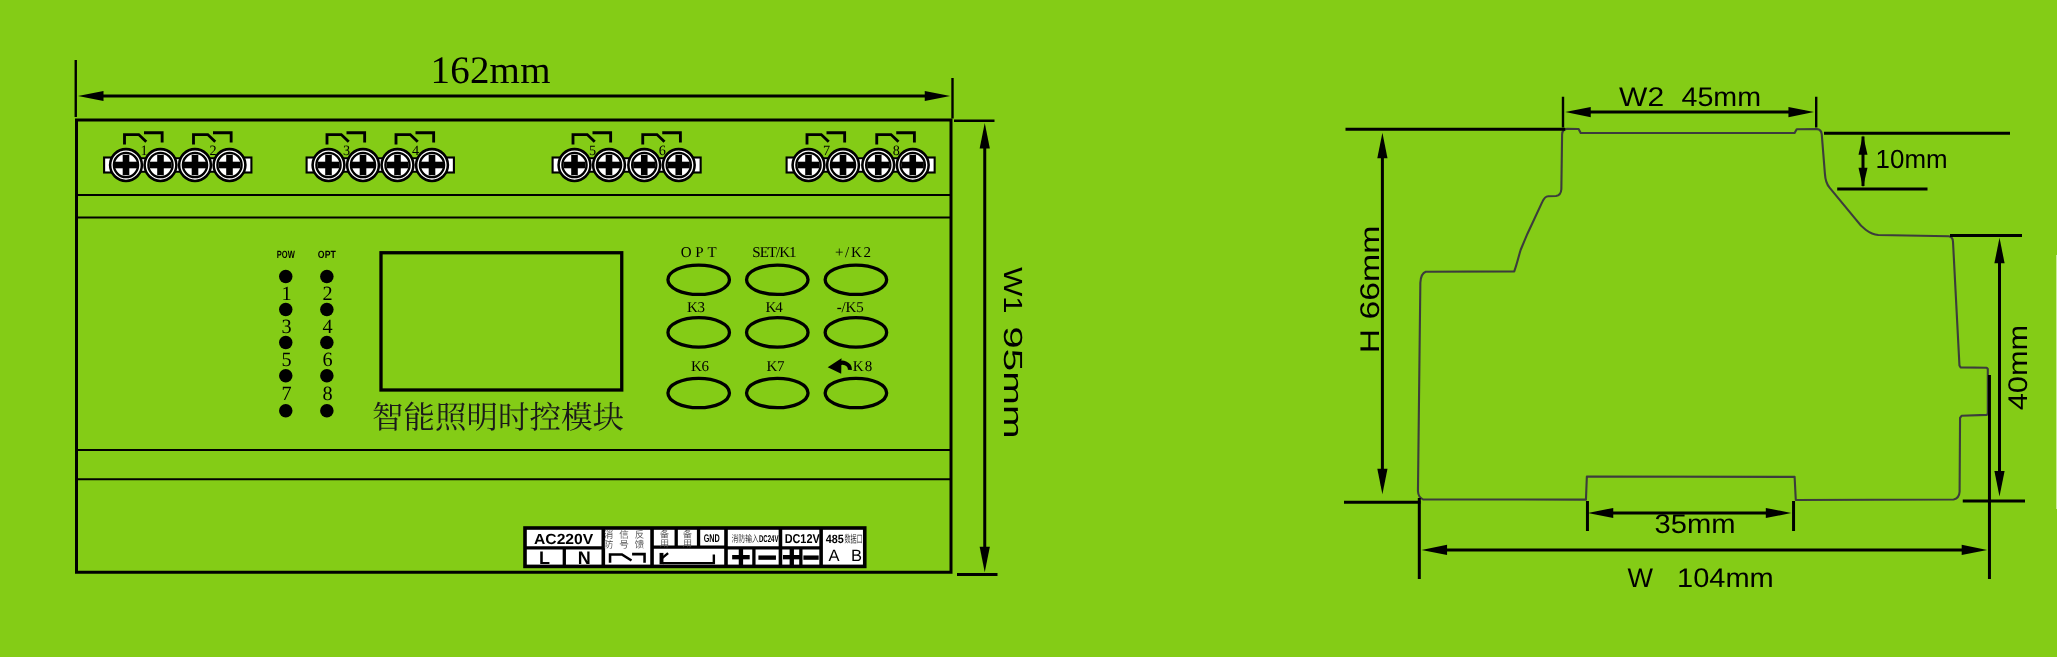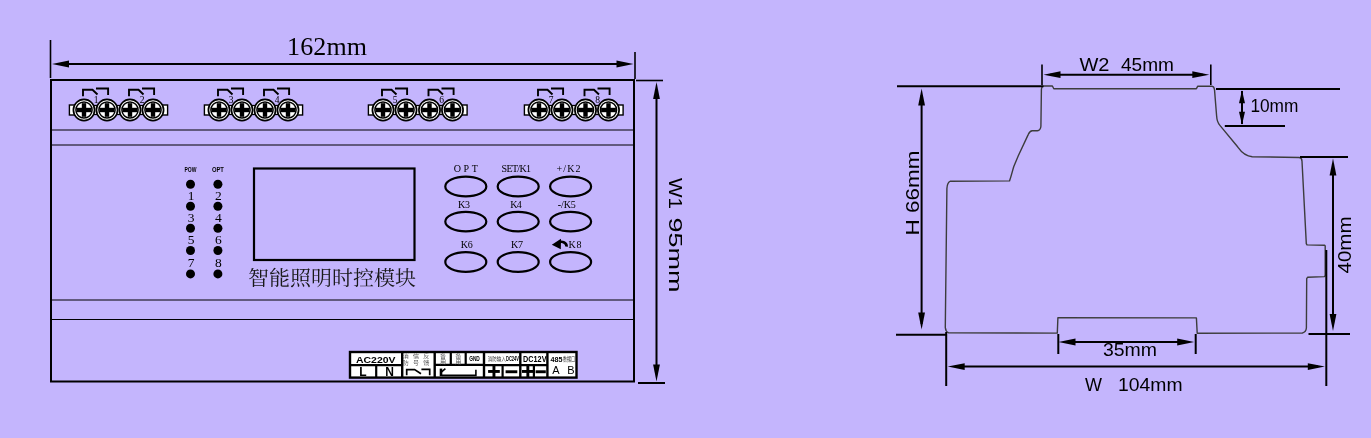--- a/index.html
+++ b/index.html
@@ -1,15 +1,15 @@
 <!DOCTYPE html>
 <html><head><meta charset="utf-8">
 <style>
 html,body{margin:0;padding:0;background:#fff;}
-#canvas{position:relative;width:1371px;height:438px;background:#c4b5fd;overflow:hidden;}
+#canvas{position:relative;width:1371px;height:438px;background:#84cc16;overflow:hidden;}
 text{fill:#000;}
 </style></head>
 <body>
 
 <div id="canvas">
 <svg width="1371" height="438" viewBox="0 0 1371 438">
 
 <g>
 <line x1="50.5" y1="40" x2="50.5" y2="78" stroke="#000" stroke-width="1.6"></line>
 <line x1="635" y1="52" x2="635" y2="79" stroke="#000" stroke-width="1.6"></line>

